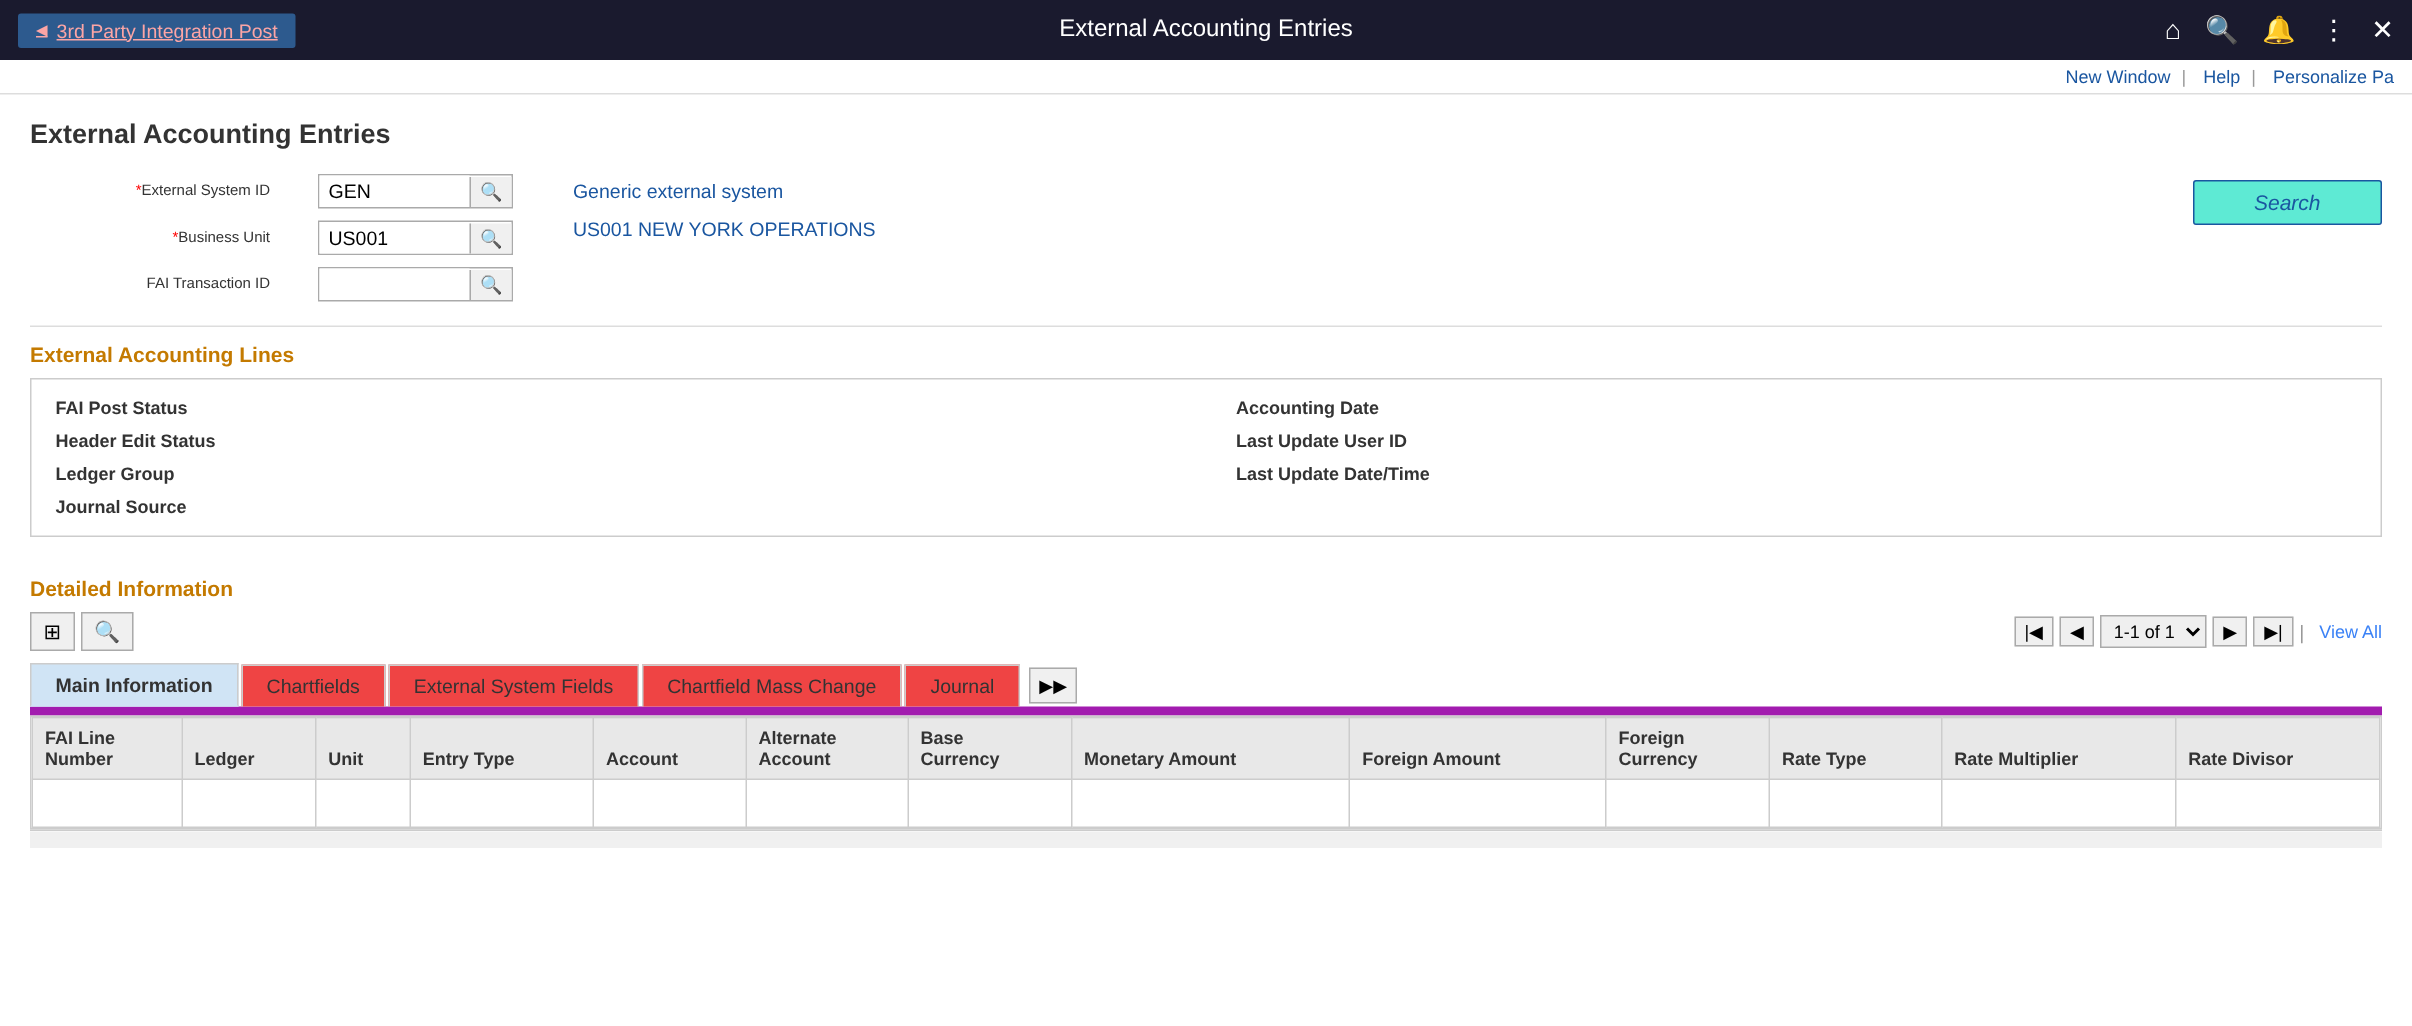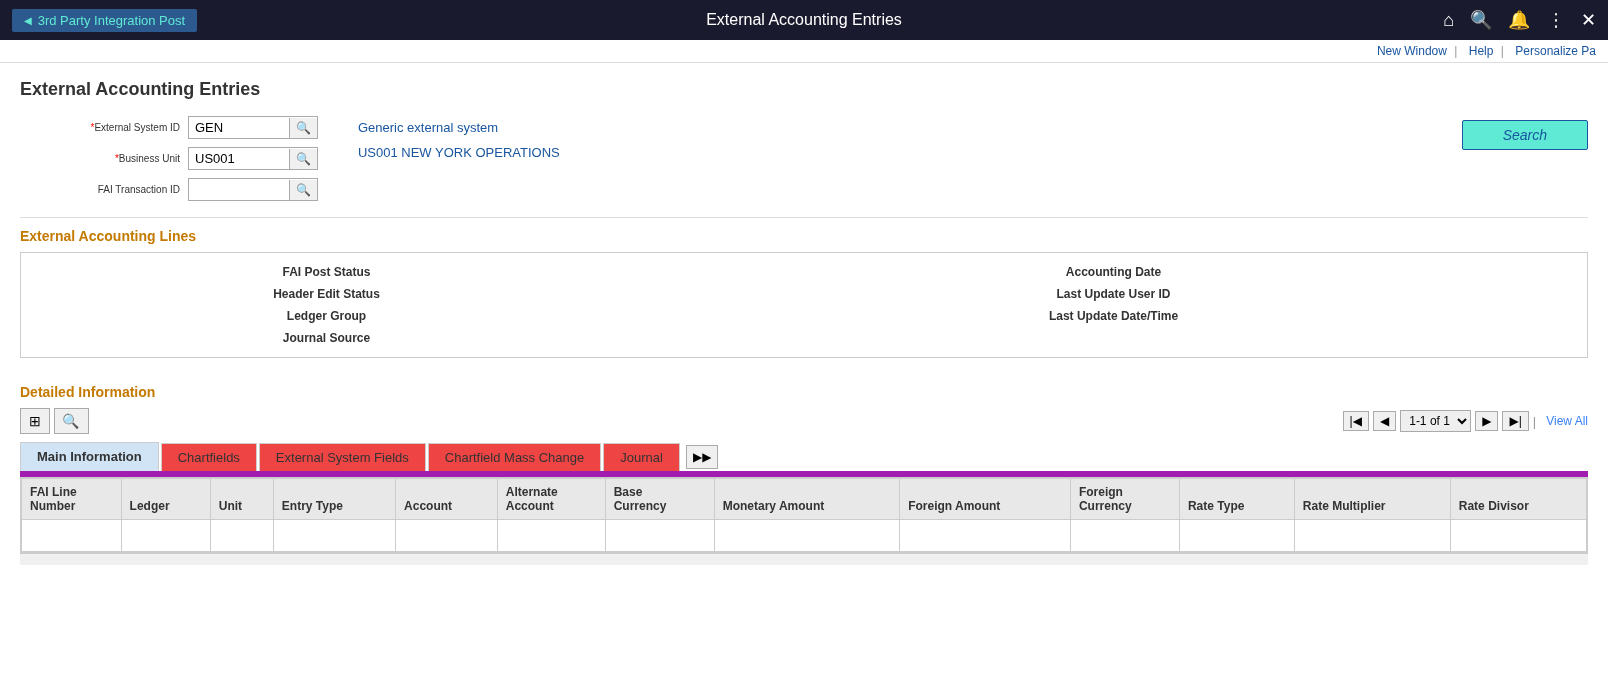--- a/index.html
+++ b/index.html
@@ -10,29 +10,30 @@
       background: #1a1a2e;
       color: #fff;
       display: flex;
       align-items: center;
       height: 40px;
       padding: 0 12px;
       position: relative;
     }
     .back-btn {
       background: #2d5a8e;
-      color: #5eead4;
+      color: #fca5a5;
       border: none;
       padding: 4px 12px;
       cursor: pointer;
       display: flex;
       align-items: center;
       gap: 6px;
       font-size: 13px;
       border-radius: 2px;
+      text-decoration: underline;
     }
     .back-btn::before {
       content: '◀';
       font-size: 10px;
     }
     .nav-title {
       position: absolute;
       left: 50%;
       transform: translateX(-50%);
       font-size: 16px;
@@ -98,20 +99,21 @@
     .form-label {
       text-align: right;
       min-width: 160px;
       font-size: 10px;
     }
     .form-input-wrap {
       display: flex;
       align-items: center;
       border: 1px solid #aaa;
       background: #fff;
+      margin-left: 24px;
     }
     .form-input {
       border: none;
       outline: none;
       padding: 3px 6px;
       font-size: 13px;
       width: 100px;
     }
     .lookup-btn {
       background: #f0f0f0;
@@ -167,21 +169,21 @@
     .lines-inner {
       padding: 12px 16px;
     }
     .lines-grid {
       display: grid;
       grid-template-columns: 1fr 1fr;
       gap: 4px 40px;
     }
     .lines-row {
       display: flex;
-      justify-content: center;
+      justify-content: flex-start;
       align-items: center;
       gap: 8px;
     }
     .lines-field-label {
       font-weight: bold;
       font-size: 12px;
       color: #333;
       text-align: right;
     }
     .lines-field-value {

